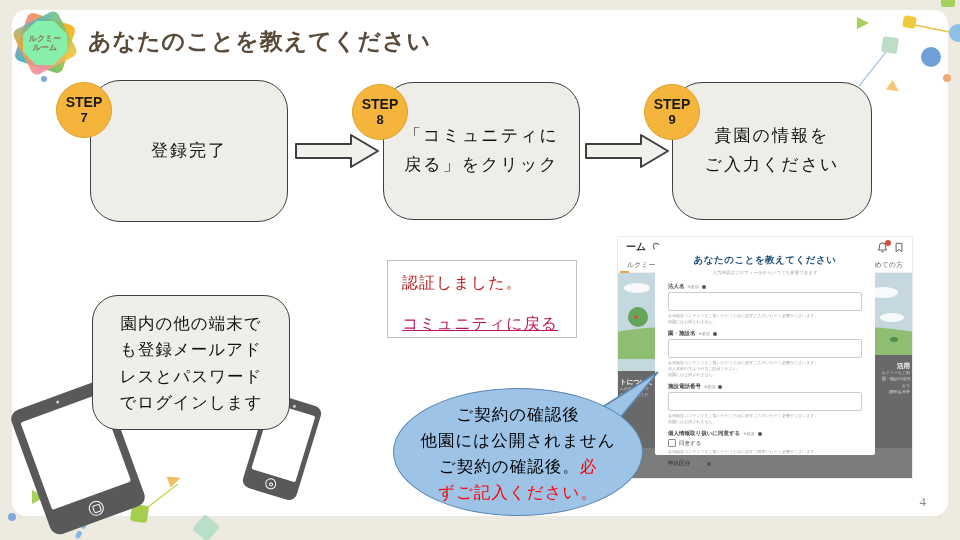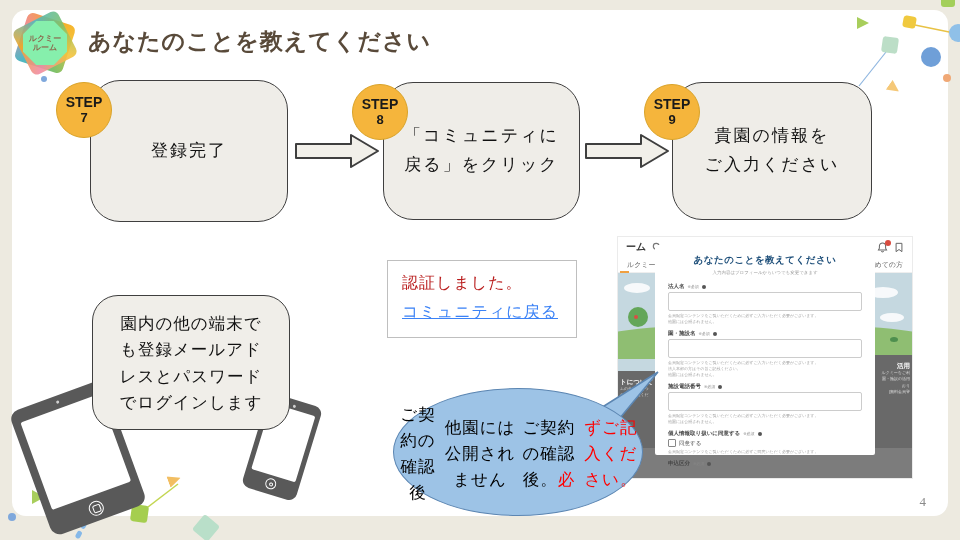--- a/index.html
+++ b/index.html
@@ -27,39 +27,39 @@
   .step-badge.b3{left:644px;top:84px;}
   .step-badge .t{font-size:14px;font-weight:bold;color:#1a1a1a;}
   .step-badge .n{font-size:13px;font-weight:bold;color:#1a1a1a;}
   .flow-arrow{position:absolute;z-index:2;}
   .flow-arrow.a1{left:294px;top:132px;}
   .flow-arrow.a2{left:584px;top:132px;}
 
   
   .auth-box{position:absolute;left:387px;top:260px;width:190px;height:78px;background:#fff;border:1px solid #BFBFBF;z-index:3;padding:12px 14px;box-sizing:border-box;}
   .auth-msg{font-size:16px;color:#b91c1c;letter-spacing:1px;}
-  .auth-link{display:inline-block;margin-top:8px;font-size:16px;color:#3b82f6;text-decoration:underline;letter-spacing:1px;cursor:pointer;}
+  .auth-link{display:inline-block;margin-top:20px;font-size:16px;color:#be185d;text-decoration:underline;letter-spacing:1px;cursor:pointer;}
 
   
   .note-box{position:absolute;left:92px;top:295px;width:196px;height:133px;background:#F0EEE9;border:1.5px solid #3F3F3F;border-radius:26px;display:flex;align-items:center;justify-content:center;text-align:center;font-size:16.5px;color:#111;line-height:1.6;letter-spacing:1px;white-space:pre-line;z-index:4;}
   .device{position:absolute;background:#595959;z-index:3;}
   .tablet{left:28px;top:392px;width:100px;height:132px;border-radius:10px;transform:rotate(-20deg);}
   .phone{left:254px;top:398px;width:56px;height:98px;border-radius:8px;transform:rotate(17deg);}
   .device .screen{position:absolute;background:#fff;border-radius:2px;}
   .tablet .screen{left:8px;right:8px;top:13px;bottom:26px;}
   .phone .screen{left:5px;right:5px;top:10px;bottom:19px;}
   .device .cam{position:absolute;top:5px;left:50%;width:3px;height:3px;border-radius:50%;background:#cfcfcf;transform:translateX(-50%);}
   .device .home{position:absolute;bottom:5px;left:50%;transform:translateX(-50%);border:1.5px solid #fff;border-radius:50%;}
   .tablet .home{width:13px;height:13px;}
   .phone .home{width:9px;height:9px;}
   .device .home::after{content:"";position:absolute;inset:2.5px;border:1px solid #fff;border-radius:2px;}
 
   
   .bubble-tail{position:absolute;left:556px;top:366px;z-index:4;}
-  .bubble{position:absolute;left:393px;top:388px;width:250px;height:128px;background:#9DC3E6;border:1.5px solid #5C86B2;border-radius:50%;z-index:5;display:flex;align-items:center;justify-content:center;padding-top:2px;box-sizing:border-box;}
+  .bubble{position:absolute;left:393px;top:388px;width:250px;height:128px;background:#9DC3E6;border:1.5px solid #5C86B2;border-radius:50%;z-index:5;display:flex;flex-direction:column;align-items:center;justify-content:center;padding-top:2px;box-sizing:border-box;}
   .bubble-line{font-size:16.5px;color:#000;line-height:26px;letter-spacing:1px;text-align:center;}
   .bubble .red{color:#FF0000;}
 
   
   .shot{position:absolute;left:618px;top:237px;width:294px;height:241px;z-index:3;background:#fff;box-shadow:0 0 0 1px rgba(0,0,0,.08);}
   .shot-topbar{position:absolute;left:0;top:0;right:0;height:20px;background:#fff;display:flex;align-items:center;padding:0 8px;gap:6px;box-sizing:border-box;}
   .shot-logo{font-size:10px;font-weight:bold;color:#3a3a3a;}
   .shot-topbar .grow{flex:1;}
   .icon-wrap{position:relative;display:inline-flex;}
   .badge-dot{position:absolute;top:-2px;right:-3px;width:6px;height:6px;border-radius:50%;background:#D84B3F;}

